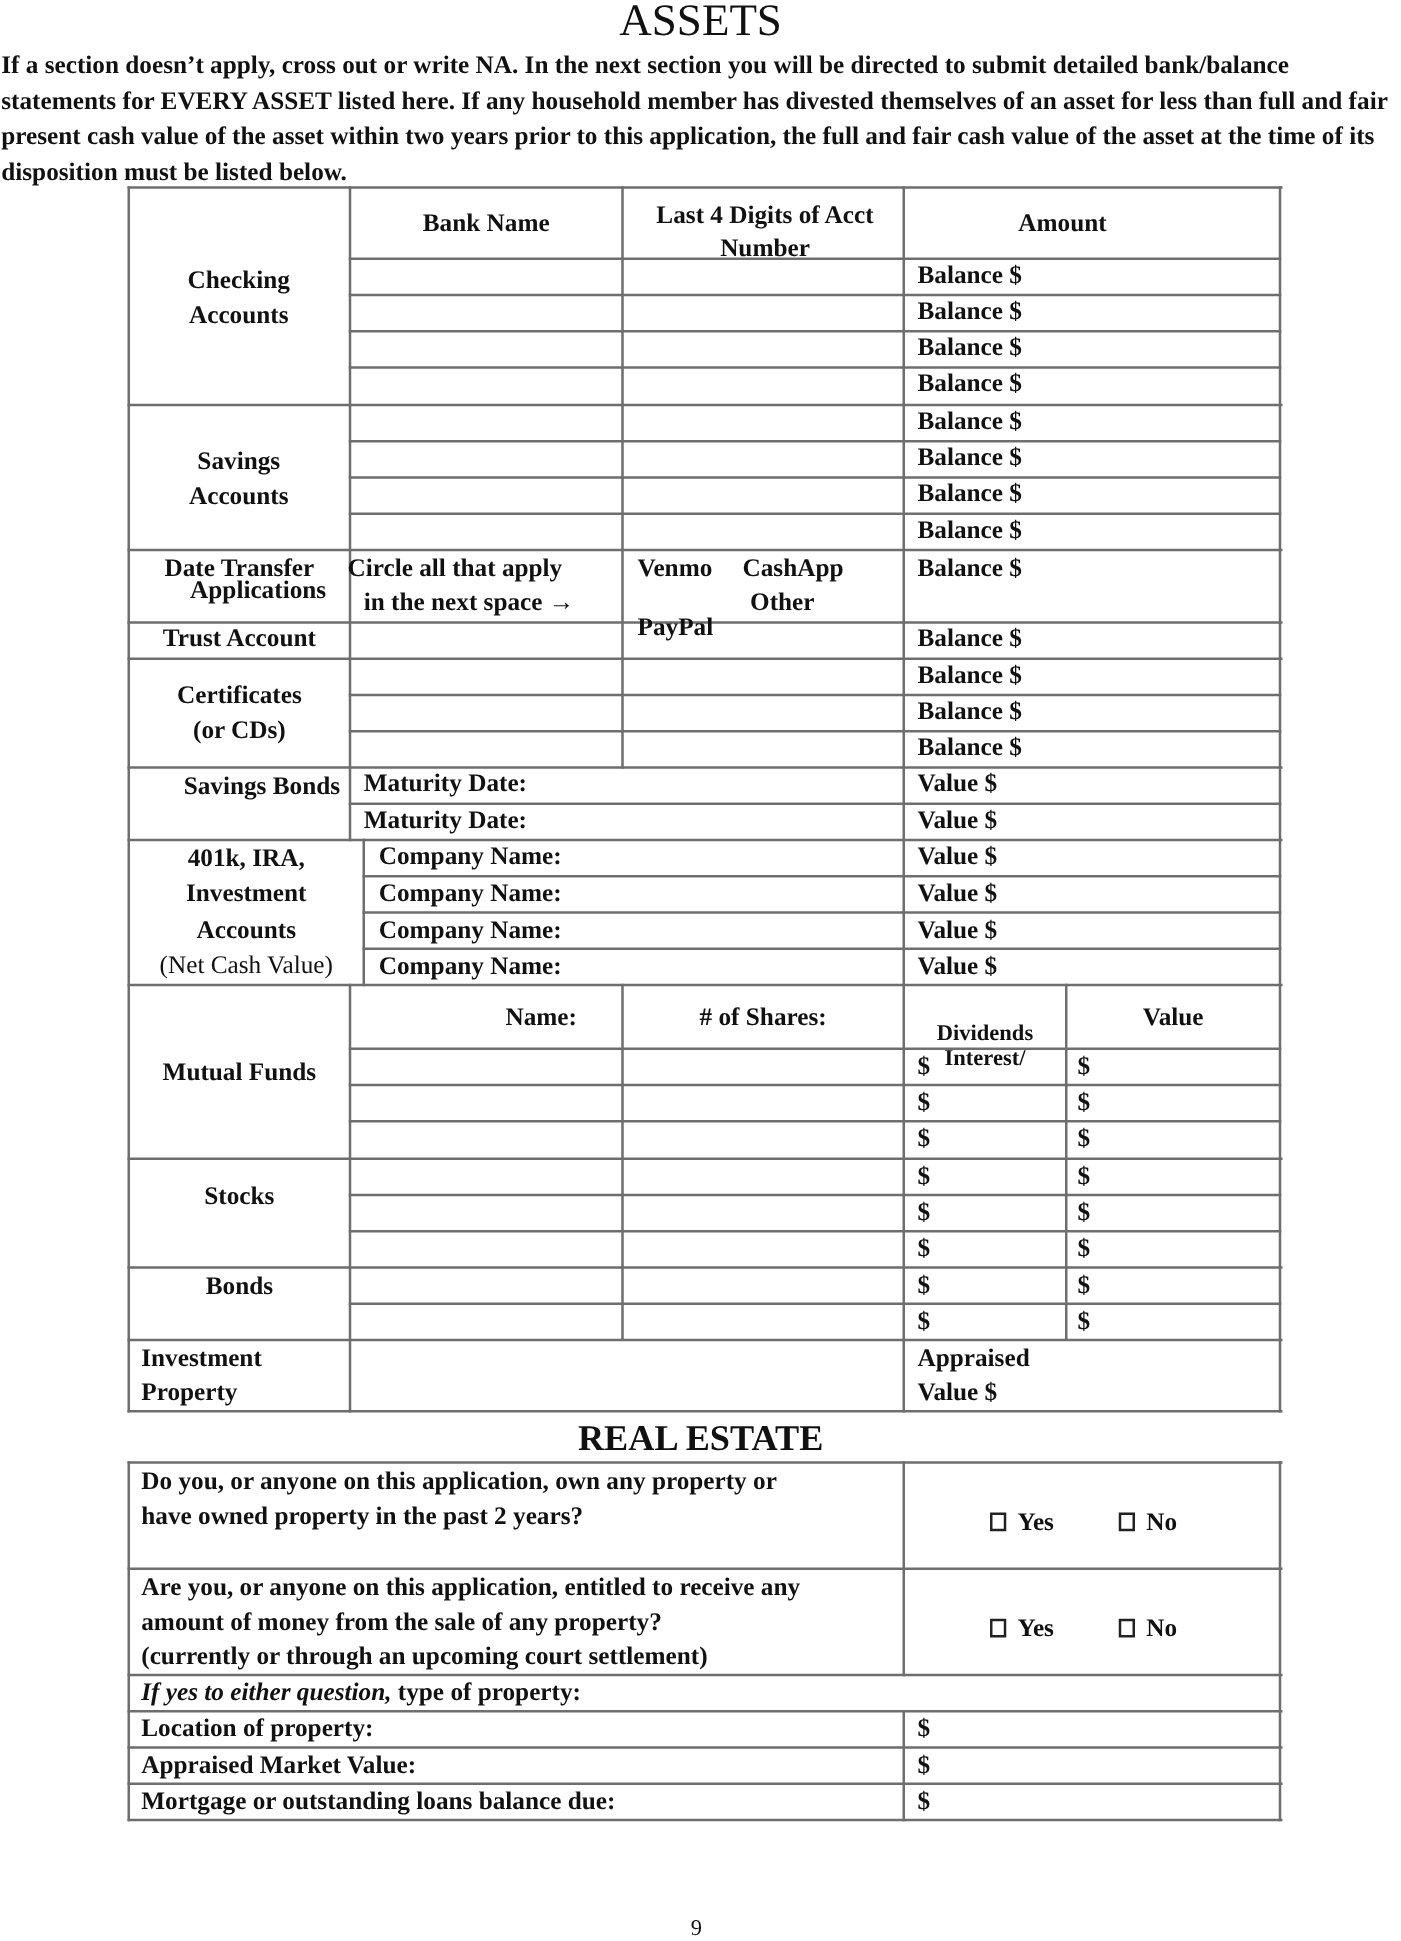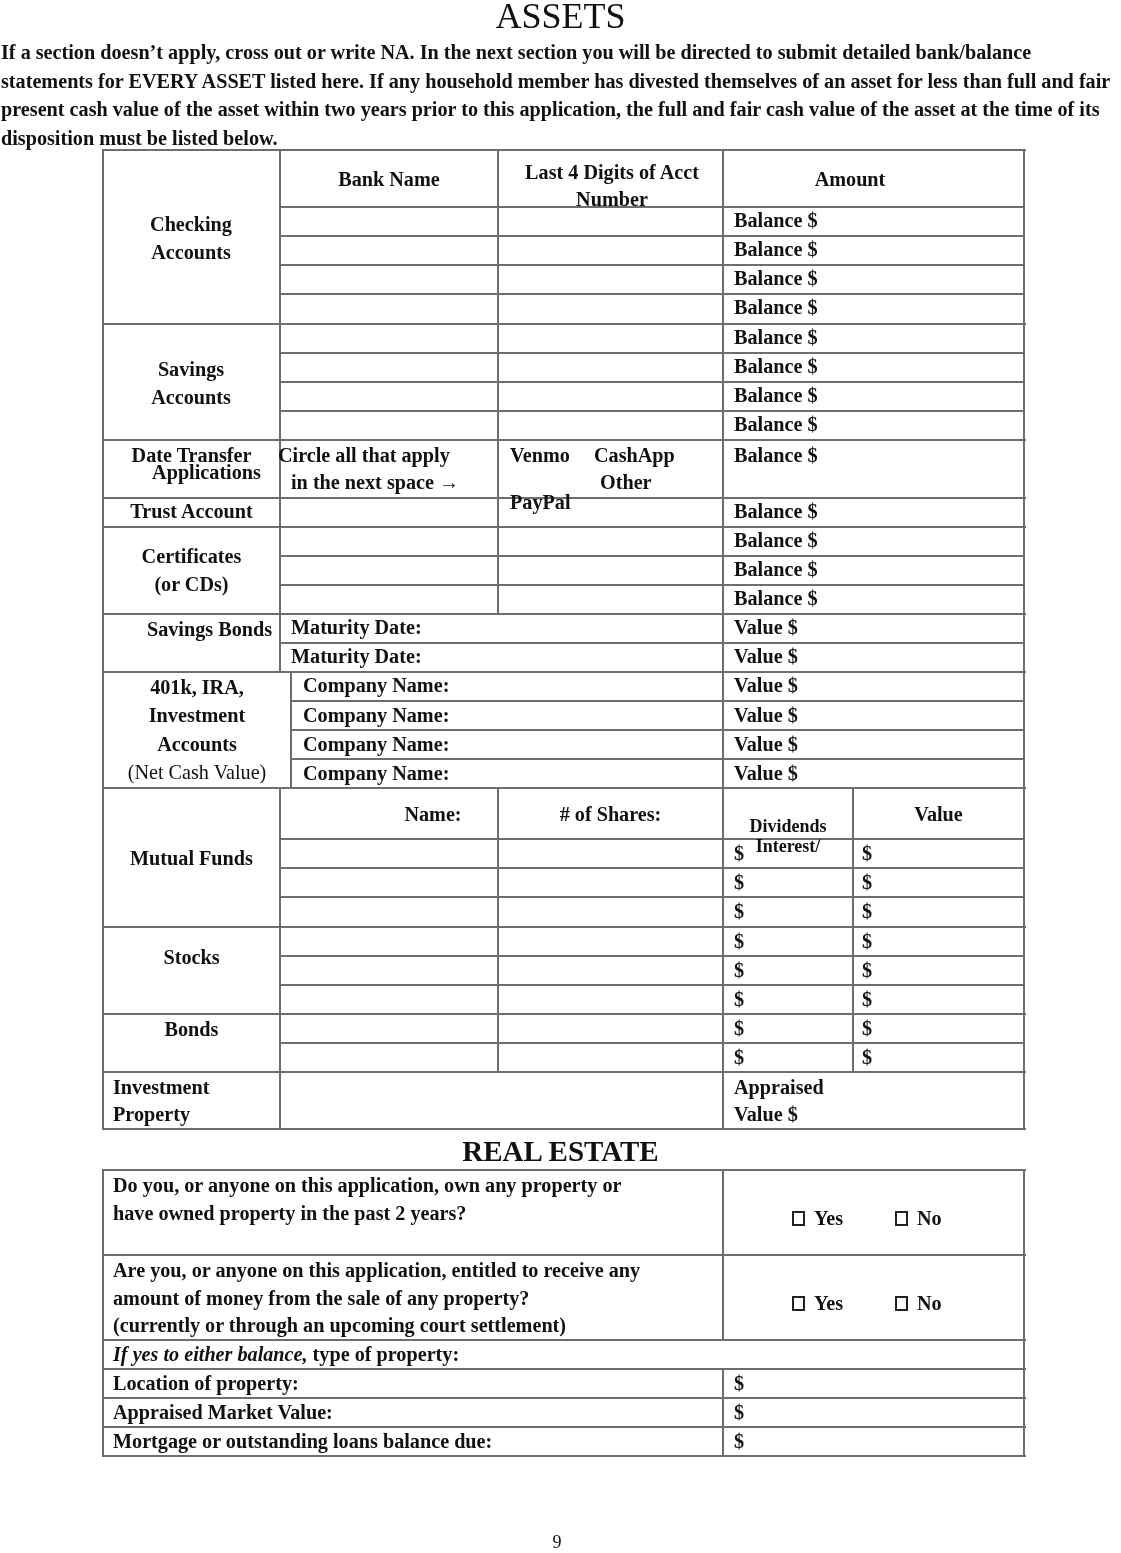--- a/index.html
+++ b/index.html
@@ -388,21 +388,21 @@
   <div class="cell" style="left:113px; top:1285px;">amount of money from the sale of any property?</div>
   <div class="cell" style="left:113px; top:1312px;">(currently or through an upcoming court settlement)</div>
   <div class="cell" style="left:792px; top:1290px; cursor:pointer;">
     <span class="cb"></span><span>Yes</span>
   </div>
   <div class="cell" style="left:895px; top:1290px; cursor:pointer;">
     <span class="cb"></span><span>No</span>
   </div>
 
   <div class="cell" style="left:113px; top:1341px;">
-    <span class="ital">If yes to either balance,</span><span> type of property:</span>
+    <span class="ital">If yes to either question,</span><span> type of property:</span>
   </div>
   <div class="field" style="left:510px; top:1341px; width:513px; height:27px;"></div>
 
   <div class="cell" style="left:113px; top:1370px;">Location of property:</div>
   <div class="field" style="left:330px; top:1370px; width:392px; height:27px;"></div>
   <div class="cell" style="left:734px; top:1370px;">$</div>
   <div class="field" style="left:752px; top:1370px; width:271px; height:27px;"></div>
 
   <div class="cell" style="left:113px; top:1399px;">Appraised Market Value:</div>
   <div class="cell" style="left:734px; top:1399px;">$</div>

